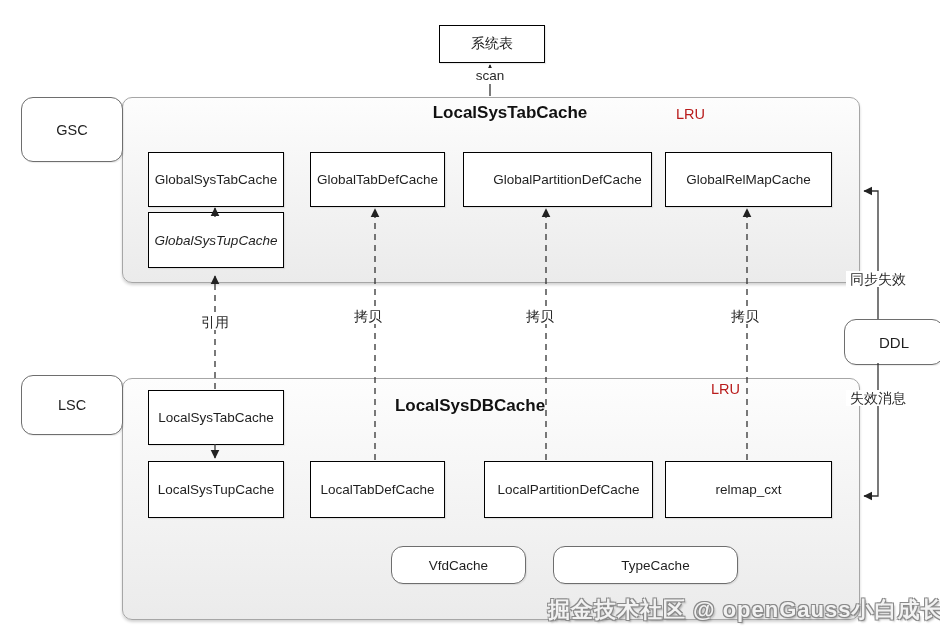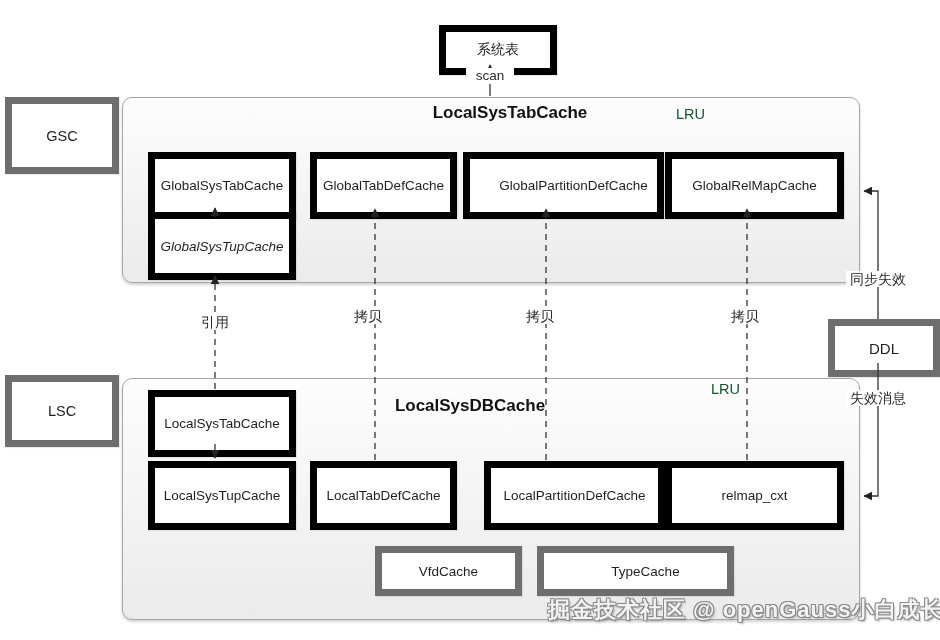--- a/index.html
+++ b/index.html
@@ -6,30 +6,30 @@
   .canvas{
     position:relative;width:940px;height:640px;background:#ffffff;overflow:hidden;
     font-family:"Liberation Sans","DejaVu Sans",sans-serif;color:#1a1a1a;
   }
   .container{
     position:absolute;border:1px solid #a6a6a6;border-radius:10px;
     background:linear-gradient(180deg,#fdfdfd 0%,#f3f3f3 55%,#ebebeb 100%);
     box-shadow:0 2px 3px rgba(0,0,0,.18);
   }
   .box{
-    position:absolute;background:#ffffff;border:7px solid #000000;
+    position:absolute;background:#ffffff;border:1px solid #000000;
     display:flex;align-items:center;justify-content:center;
     font-size:13.5px;color:#1f1f1f;text-align:center;
     box-shadow:1px 1px 1px rgba(0,0,0,.08);
   }
-  .rbox{border-radius:0;border-color:#6e6e6e;}
+  .rbox{border-radius:12px;border-color:#6e6e6e;margin-left:16px;}
   .lbl{position:absolute;font-size:14px;color:#2a2a2a;text-align:center;}
   .onLine{background:#ffffff;line-height:1.15;}
   .title{position:absolute;font-weight:bold;font-size:17px;color:#111;text-align:center;}
-  .lru{position:absolute;font-size:14.5px;color:#14532d;}
+  .lru{position:absolute;font-size:14.5px;color:#b91c1c;}
   svg.wires{position:absolute;left:0;top:0;pointer-events:none;}
   .watermark{
     position:absolute;left:548px;top:595px;font-size:22px;font-weight:bold;
     color:#f2f2f2;letter-spacing:1px;white-space:nowrap;
     text-shadow:-1px -1px 0 #8a8a8a,1px -1px 0 #8a8a8a,-1px 1px 0 #8a8a8a,1px 1px 0 #8a8a8a,2px 2px 2px rgba(0,0,0,.25);
   }
 </style>
 </head>
 <body>
 

